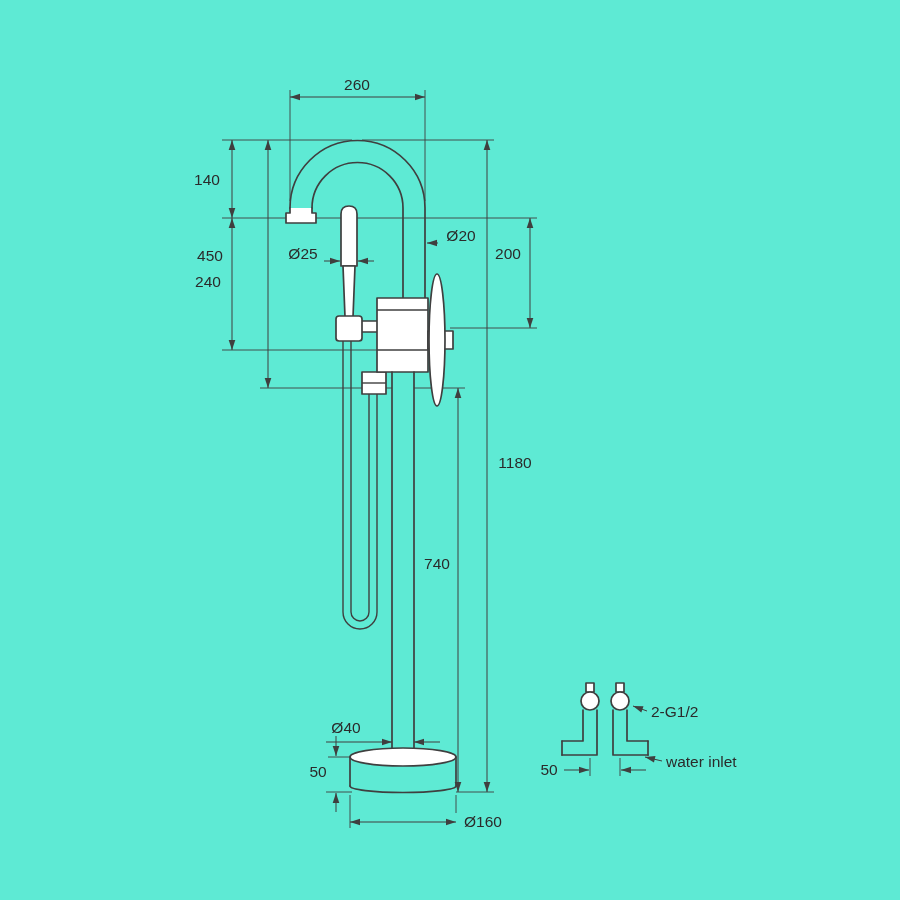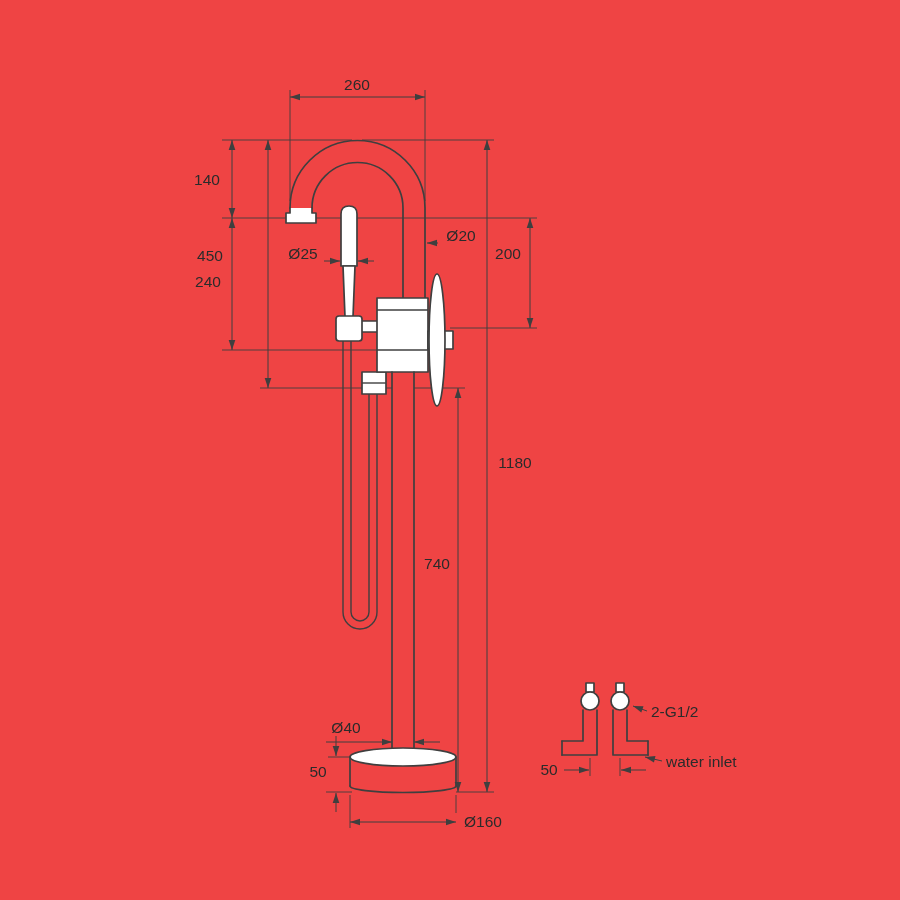--- a/index.html
+++ b/index.html
@@ -1,17 +1,17 @@
 <!DOCTYPE html>
 <html><head>
 <meta charset="utf-8">
 <style>
   html, body { margin: 0; padding: 0; background: #ffffff; }
   .canvas {
-    width: 900px; height: 900px; background: #ef4444; position: relative;
+    width: 900px; height: 900px; background: #5eead4; position: relative;
     font-family: "Liberation Sans", sans-serif;
   }
   svg { display: block; }
   .outline { stroke: #3f3f3f; stroke-width: 1.7; fill: none; stroke-linejoin: round; stroke-linecap: round; }
   .thin    { stroke: #3f3f3f; stroke-width: 1.4; fill: none; stroke-linejoin: round; }
   .fillw   { fill: #ffffff; }
   .dim     { stroke: #3f3f3f; stroke-width: 1; fill: none; }
   .ext     { stroke: #3f3f3f; stroke-width: 0.9; fill: none; }
   .dim-text { font-family: "Liberation Sans", sans-serif; font-size: 15.5px; fill: #2b2b2b; }
   .mid { text-anchor: middle; }

